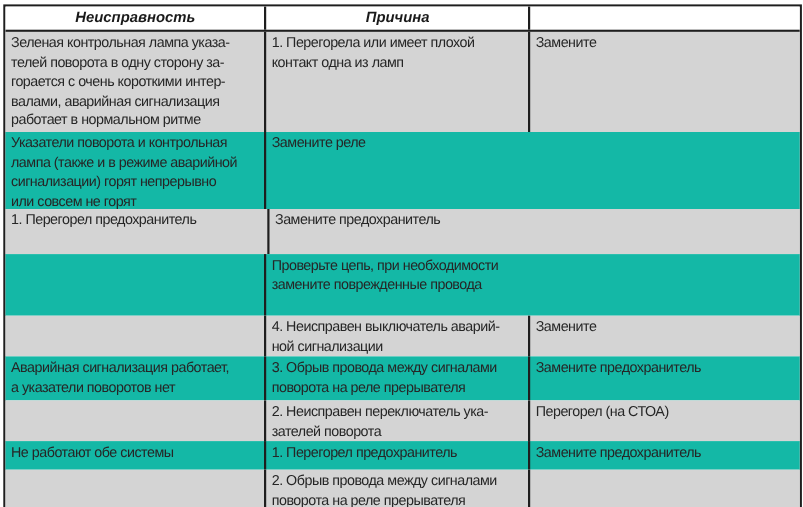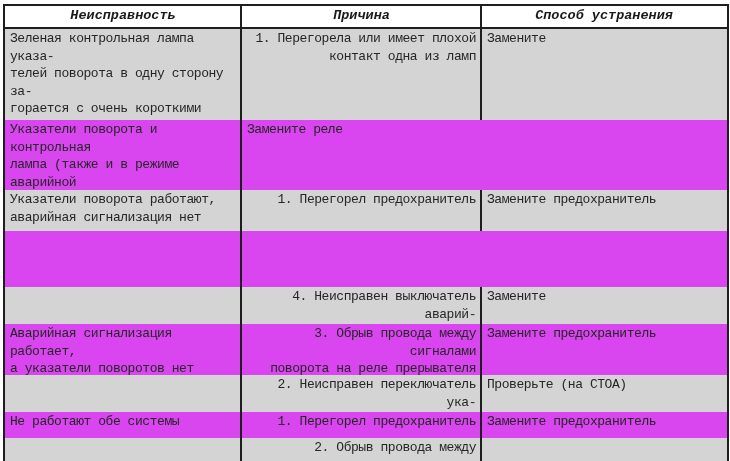--- a/index.html
+++ b/index.html
@@ -31,51 +31,49 @@
     }
     .cell {
       box-sizing: border-box;
       padding: 1px 4px 0 5px;
       font-size: 13px;
       line-height: 17.5px;
       letter-spacing: -0.45px;
       color: #262626;
       white-space: pre-line;
       overflow: hidden;
-      font-family: Liberation Mono, monospace;
     }
     .c1 { width: 237px; border-right: 2px solid #1e1e1e; }
-    .c2 { width: 240px; border-right: 2px solid #1e1e1e; text-align: right; }
+    .c2 { width: 240px; border-right: 2px solid #1e1e1e; }
     .c3 { width: 243px; }
     .header {
       height: 21px;
       border-bottom: 2px solid #1e1e1e;
       background: #ffffff;
     }
     .header .cell {
       text-align: center;
       font-style: italic;
       font-weight: bold;
       font-size: 13.5px;
       line-height: 20px;
       letter-spacing: 0px;
       color: #1a1a1a;
       padding-top: 0;
     }
     .bg-dark { background: #d4d4d4; }
-    .bg-light { background: #d946ef; }
+    .bg-light { background: #14b8a6; }
   </style>
 </head>
 <body>
 
 <div class="table">
   <div class="row header">
     <div class="cell c1">Неисправность</div>
     <div class="cell c2">Причина</div>
-    <div class="cell c3">Способ устранения</div>
   </div>
 
   <div class="row bg-dark" style="height:91px">
     <div class="cell c1">Зеленая контрольная лампа указа-
 телей поворота в одну сторону за-
 горается с очень короткими интер-
 валами, аварийная сигнализация
 работает в нормальном ритме</div>
     <div class="cell c2">1. Перегорела или имеет плохой
 контакт одна из ламп</div>
@@ -84,50 +82,50 @@
 
   <div class="row bg-light" style="height:70px">
     <div class="cell c1">Указатели поворота и контрольная
 лампа (также и в режиме аварийной
 сигнализации) горят непрерывно
 или совсем не горят</div>
     <div class="cell c3">Замените реле</div>
   </div>
 
   <div class="row bg-dark" style="height:41px">
-    <div class="cell c1">Указатели поворота работают,
- аварийная сигнализация нет</div>
     <div class="cell c2">1. Перегорел предохранитель</div>
     <div class="cell c3">Замените предохранитель</div>
   </div>
 
   <div class="row bg-light" style="height:56px">
     <div class="cell c1"></div>
+    <div class="cell c3">Проверьте цепь, при необходимости
+замените поврежденные провода</div>
   </div>
 
   <div class="row bg-dark" style="height:37px">
     <div class="cell c1"></div>
     <div class="cell c2">4. Неисправен выключатель аварий-
 ной сигнализации</div>
     <div class="cell c3">Замените</div>
   </div>
 
-  <div class="row bg-light" style="height:51px">
+  <div class="row bg-light" style="height:40px">
     <div class="cell c1">Аварийная сигнализация работает,
 а указатели поворотов нет</div>
     <div class="cell c2">3. Обрыв провода между сигналами
 поворота на реле прерывателя</div>
     <div class="cell c3">Замените предохранитель</div>
   </div>
 
   <div class="row bg-dark" style="height:37px">
     <div class="cell c1"></div>
     <div class="cell c2">2. Неисправен переключатель ука-
 зателей поворота</div>
-    <div class="cell c3">Проверьте (на СТОА)</div>
+    <div class="cell c3">Перегорел (на СТОА)</div>
   </div>
 
   <div class="row bg-light" style="height:26px">
     <div class="cell c1">Не работают обе системы</div>
     <div class="cell c2">1. Перегорел предохранитель</div>
     <div class="cell c3">Замените предохранитель</div>
   </div>
 
   <div class="row bg-dark" style="height:38px">
     <div class="cell c1"></div>

